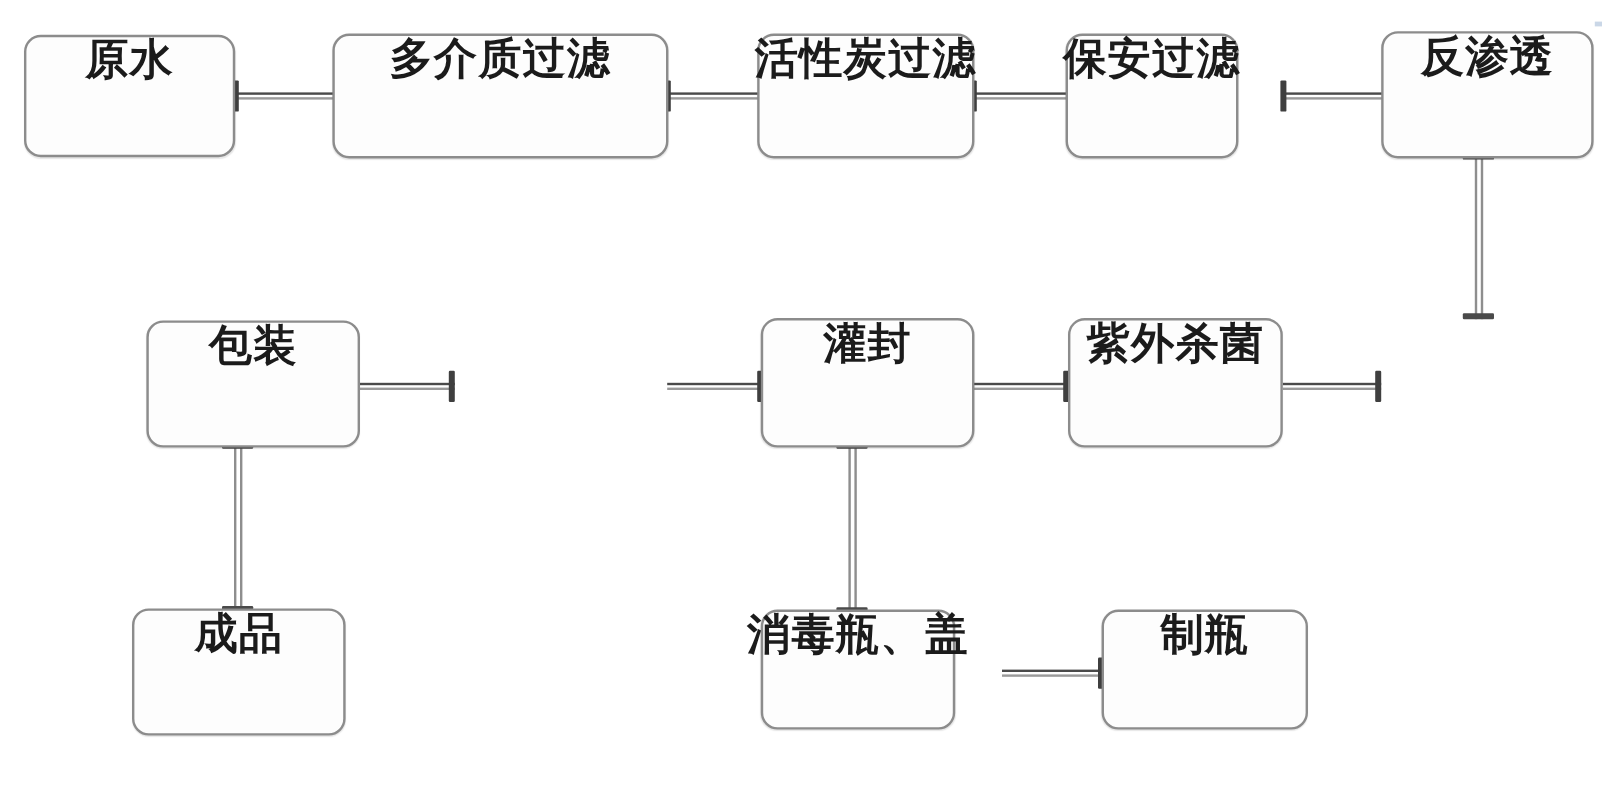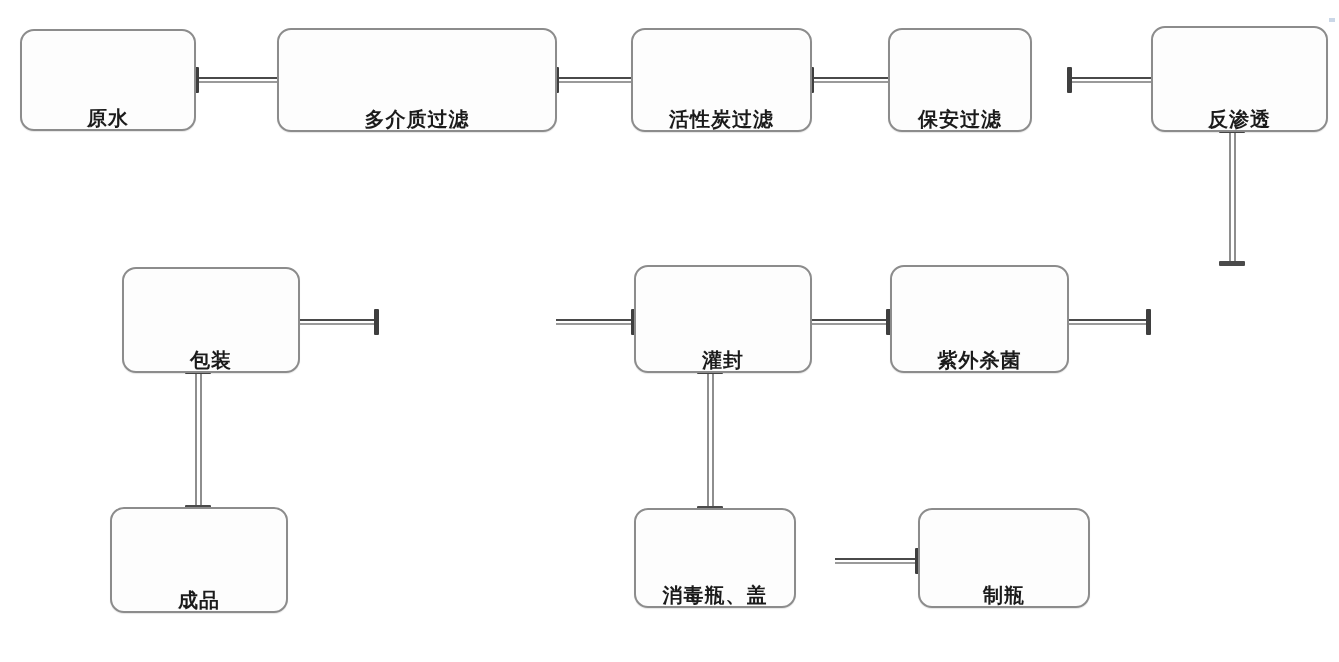--- a/index.html
+++ b/index.html
@@ -17,24 +17,24 @@
     background: #ffffff;
     overflow: hidden;
   }
   .node {
     position: absolute;
     box-sizing: border-box;
     background: #fdfdfd;
     border: 2px solid #8c8c8c;
     border-radius: 14px;
     display: flex;
-    align-items: flex-end;
+    align-items: flex-start;
     justify-content: center;
     color: #1b1b1b;
-    font-size: 20px;
+    font-size: 36px;
     font-weight: 600;
     letter-spacing: 1px;
     line-height: 1.1;
     white-space: nowrap;
     box-shadow: 0 1px 1px rgba(0,0,0,0.10);
   }
   .node-label {
     display: block;
     padding: 0 6px;
   }
@@ -125,21 +125,21 @@
   <div class="head-left" style="left:915px; top:548px;"></div>
 
   <div class="node" style="left:20px; top:29px; width:176px; height:102px;">
     <span class="node-label">原水</span>
   </div>
 
   <div class="node" style="left:277px; top:28px; width:280px; height:104px;">
     <span class="node-label">多介质过滤</span>
   </div>
 
-  <div class="node" style="left:631px; top:28px; width:181px; height:104px;font-family:Liberation Serif, serif;">
+  <div class="node" style="left:631px; top:28px; width:181px; height:104px;">
     <span class="node-label">活性炭过滤</span>
   </div>
 
   <div class="node" style="left:888px; top:28px; width:144px; height:104px;">
     <span class="node-label">保安过滤</span>
   </div>
 
   <div class="node" style="left:1151px; top:26px; width:177px; height:106px;">
     <span class="node-label">反渗透</span>
   </div>

